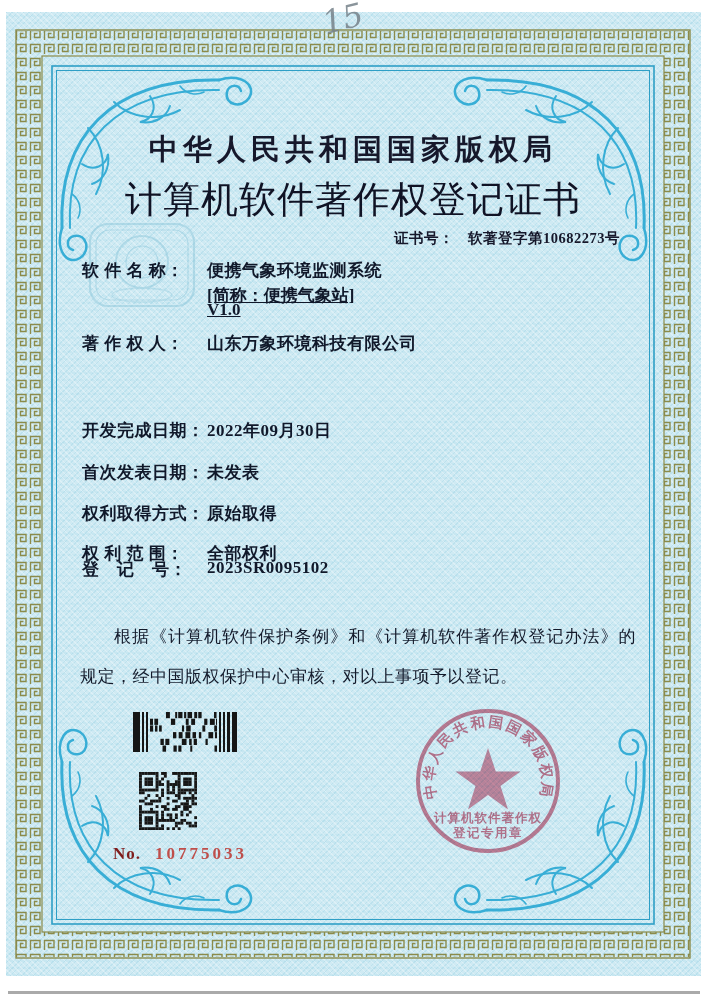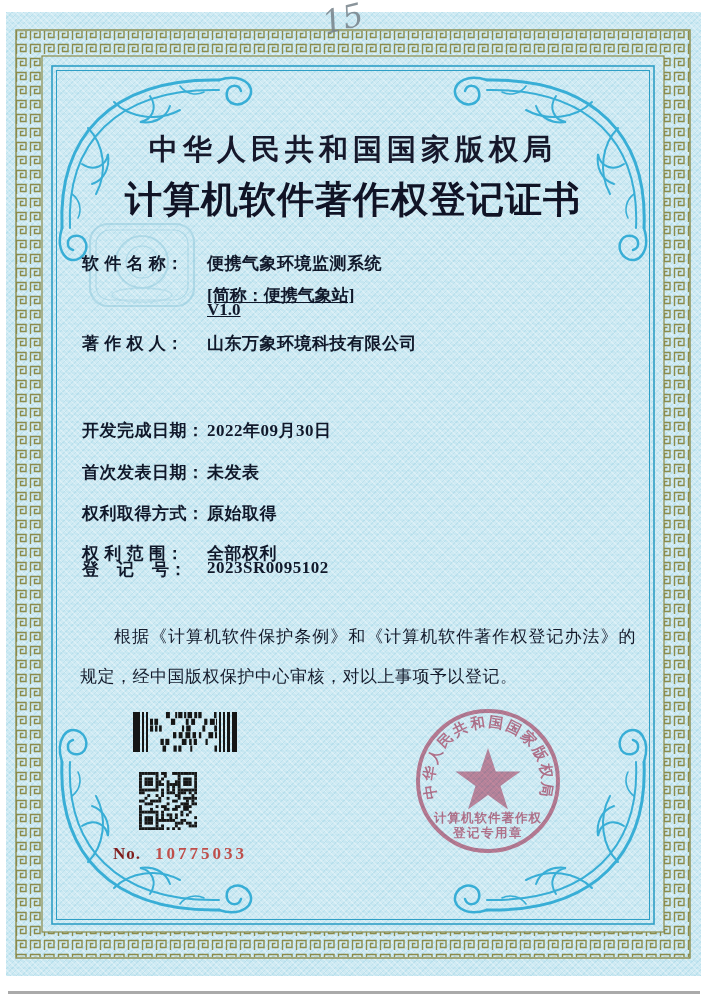--- a/index.html
+++ b/index.html
@@ -20,21 +20,21 @@
     position:absolute;left:322px;top:-4px;width:70px;
     font-family:"DejaVu Serif",serif;font-style:italic;font-size:32px;
     color:#76828a;opacity:.85;transform:rotate(-14deg);
   }
   .authority{
     position:absolute;left:53px;top:130px;width:600px;text-align:center;
     font-size:29px;font-weight:bold;letter-spacing:5px;color:#16182b;
   }
   .cert-title{
     position:absolute;left:53px;top:175px;width:600px;text-align:center;
-    font-size:37px;font-weight:bold;letter-spacing:1px;color:#101325;
+    font-size:37px;font-weight:normal;letter-spacing:1px;color:#101325;
   }
   .cert-no{
     position:absolute;right:86px;top:229px;
     font-size:14.5px;font-weight:bold;color:#16182b;letter-spacing:.5px;
   }
   .cert-no .gap{display:inline-block;width:14px;}
   .row{position:absolute;left:82px;font-size:17px;font-weight:bold;color:#10182a;}
   .row .lbl{white-space:pre;letter-spacing:.5px;}
   .row .val{position:absolute;left:125px;top:0;white-space:pre;letter-spacing:.5px;}
   .subline{position:absolute;left:207px;font-size:17px;font-weight:bold;color:#10182a;white-space:pre;text-decoration:underline;}
@@ -115,22 +115,25 @@
       <circle cx="142" cy="262" r="16" stroke-width="1.2"></circle>
       <ellipse cx="142" cy="295" rx="30" ry="7" stroke-width="1.4" opacity="0.7"></ellipse>
     </g>
   </svg>
 
   <div class="handwritten">15</div>
 
   <div class="authority">中华人民共和国国家版权局</div>
   <div class="cert-title">计算机软件著作权登记证书</div>
 
-
-  <div class="row" style="top:252px">
+  <div class="cert-no">
+    <span>证书号：</span><span class="gap"></span><span>软著登字第10682273号</span>
+  </div>
+
+  <div class="row" style="top:259px">
     <span class="lbl">软 件 名 称：</span>
     <span class="val">便携气象环境监测系统</span>
   </div>
   <div class="subline" style="top:284px">[简称：便携气象站]</div>
   <div class="subline" style="top:300px">V1.0</div>
 
   <div class="row" style="top:332px">
     <span class="lbl">著 作 权 人：</span>
     <span class="val">山东万象环境科技有限公司</span>
   </div>

